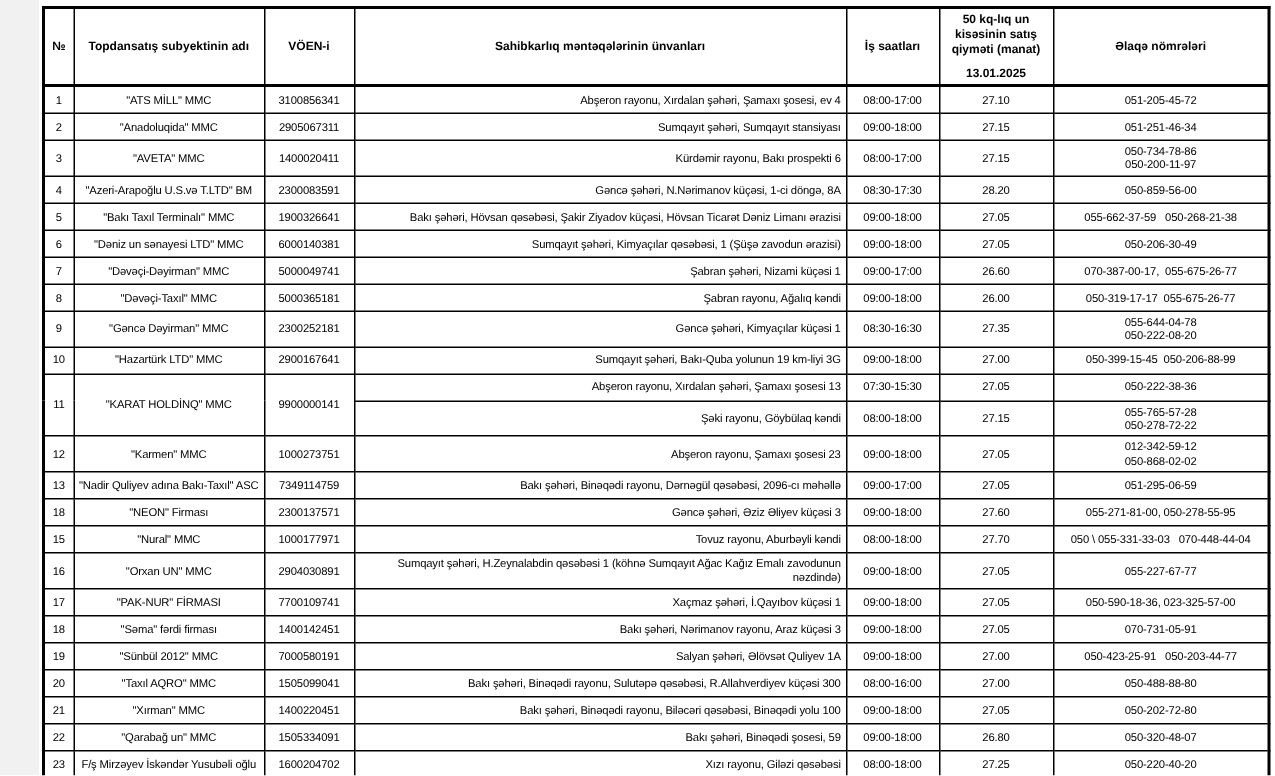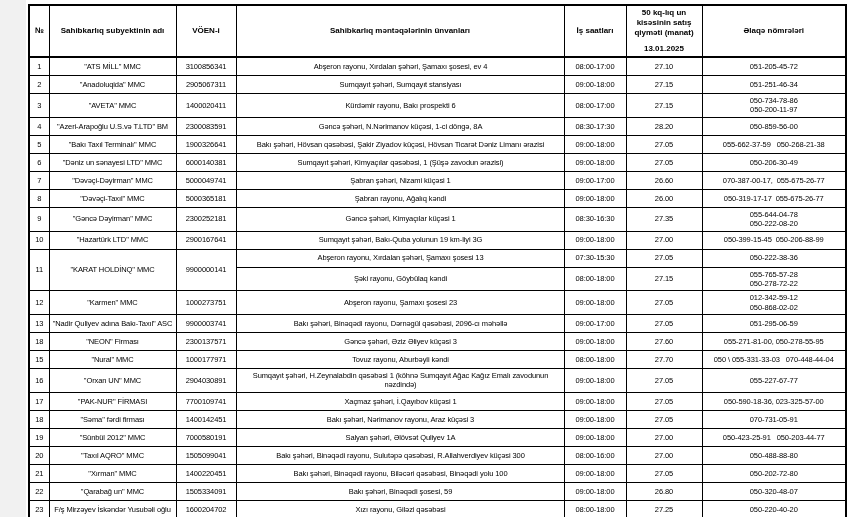--- a/index.html
+++ b/index.html
@@ -45,21 +45,21 @@
   td {
     font-size: 7.5px;
     letter-spacing: -0.1px;
     line-height: 1.25;
     padding: 2px 3px;
     text-align: center;
     vertical-align: middle;
     height: 13px;
     overflow: hidden;
   }
-  td.addr { text-align: center; padding-left: 4px; }
+  td.addr { text-align: right; padding-left: 4px; }
   .contact-line { white-space: pre-wrap; }
   .price-date { margin-top: 6px; }
 </style>
 </head>
 <body>
 
 <div class="page">
   <div class="gutter"></div>
 
   <table class="flour">
@@ -68,21 +68,21 @@
       <col style="width:127px">
       <col style="width:60px">
       <col style="width:328px">
       <col style="width:62px">
       <col style="width:76px">
       <col style="width:144px">
     </colgroup>
     <thead>
       <tr>
         <th>№</th>
-        <th>Sahibkarlıq subyektinin adı</th>
+        <th>Topdansatış subyektinin adı</th>
         <th>VÖEN-i</th>
         <th>Sahibkarlıq məntəqələrinin ünvanları</th>
         <th>İş saatları</th>
         <th>
           <div>50 kq-lıq un kisəsinin satış qiyməti (manat)</div>
           <div class="price-date">13.01.2025</div>
         </th>
         <th>Əlaqə nömrələri</th>
       </tr>
     </thead>
@@ -227,21 +227,21 @@
           <td>09:00-18:00</td>
           <td>27.05</td>
           <td>
             <div class="contact-line">012-342-59-12</div>
             <div class="contact-line">050-868-02-02</div>
           </td>
         </tr>
         <tr>
           <td>13</td>
           <td>"Nadir Quliyev adına Bakı-Taxıl" ASC</td>
-          <td>9900003741</td>
+          <td>7349114759</td>
           <td class="addr">Bakı şəhəri, Binəqədi rayonu, Dərnəgül qəsəbəsi, 2096-cı məhəllə</td>
           <td>09:00-17:00</td>
           <td>27.05</td>
           <td>
             <div class="contact-line">051-295-06-59</div>
           </td>
         </tr>
         <tr>
           <td>18</td>
           <td>"NEON" Firması</td>

